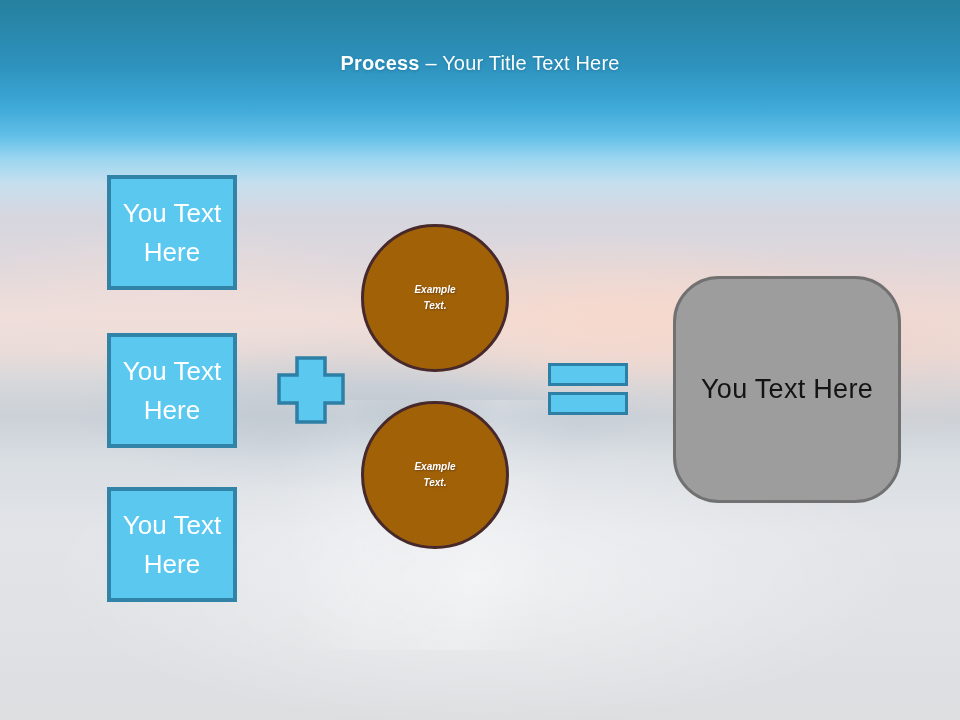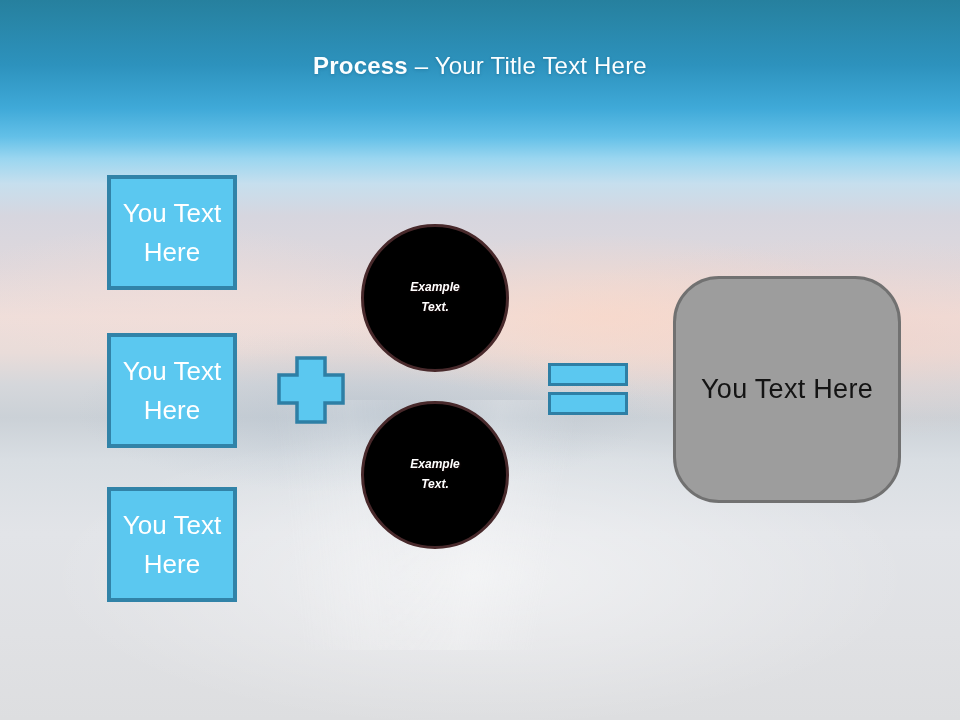--- a/index.html
+++ b/index.html
@@ -21,39 +21,39 @@
         #D5D7DB 53.5%, #CBD1D7 58%, #D9DEE3 64%, #E2E4E8 74%, #E0E1E4 88%, #DDDEE0 100%);
   }
   .streaks{
     position:absolute;left:0;top:400px;width:960px;height:250px;opacity:.6;pointer-events:none;
     background:
       linear-gradient(100deg, rgba(255,255,255,0) 42%, rgba(255,255,255,0.35) 50%, rgba(255,255,255,0) 58%),
       linear-gradient(84deg,  rgba(255,255,255,0) 30%, rgba(255,255,255,0.25) 38%, rgba(255,255,255,0) 46%);
   }
   .title{
     position:absolute;left:0;top:52px;width:100%;text-align:center;
-    font-size:24px;color:#FBFEFF;letter-spacing:.2px;
+    font-size:20px;color:#FBFEFF;letter-spacing:.2px;
     text-shadow:0 1px 3px rgba(0,60,90,0.25);
   }
   .title .emph{font-weight:bold;}
   .input-box{
     position:absolute;left:107px;width:130px;height:115px;box-sizing:border-box;
     background:#5BC8F0;border:4px solid #3183A8;
     display:flex;align-items:center;justify-content:center;text-align:center;
     color:#FFFFFF;font-size:26px;line-height:1.5;white-space:pre-line;
   }
   .box1{top:175px;} .box2{top:333px;} .box3{top:487px;}
   .plus-wrap{position:absolute;left:277px;top:356px;width:68px;height:68px;}
   .plus-wrap svg{display:block;}
   .plus-path{fill:#5BC8F0;stroke:#2E7FA5;stroke-width:3.5;}
   .circle{
     position:absolute;left:361px;width:148px;height:148px;box-sizing:border-box;
-    border-radius:50%;background:#000000;border:3px solid #48292B;
+    border-radius:50%;background:#a16207;border:3px solid #48292B;
     display:flex;align-items:center;justify-content:center;text-align:center;
-    color:#FFFFFF;font-size:12px;font-weight:bold;font-style:italic;line-height:1.65;
+    color:#FFFFFF;font-size:10px;font-weight:bold;font-style:italic;line-height:1.65;
     white-space:pre-line;text-shadow:1px 1px 2px rgba(60,25,25,0.45);
   }
   .circle1{top:224px;} .circle2{top:401px;}
   .equals{position:absolute;left:548px;top:363px;width:80px;}
   .equals .bar{
     box-sizing:border-box;width:80px;height:23px;background:#5BC8F0;border:3px solid #2E7FA5;
   }
   .equals .bar + .bar{margin-top:6px;}
   .result-box{
     position:absolute;left:673px;top:276px;width:228px;height:227px;box-sizing:border-box;

